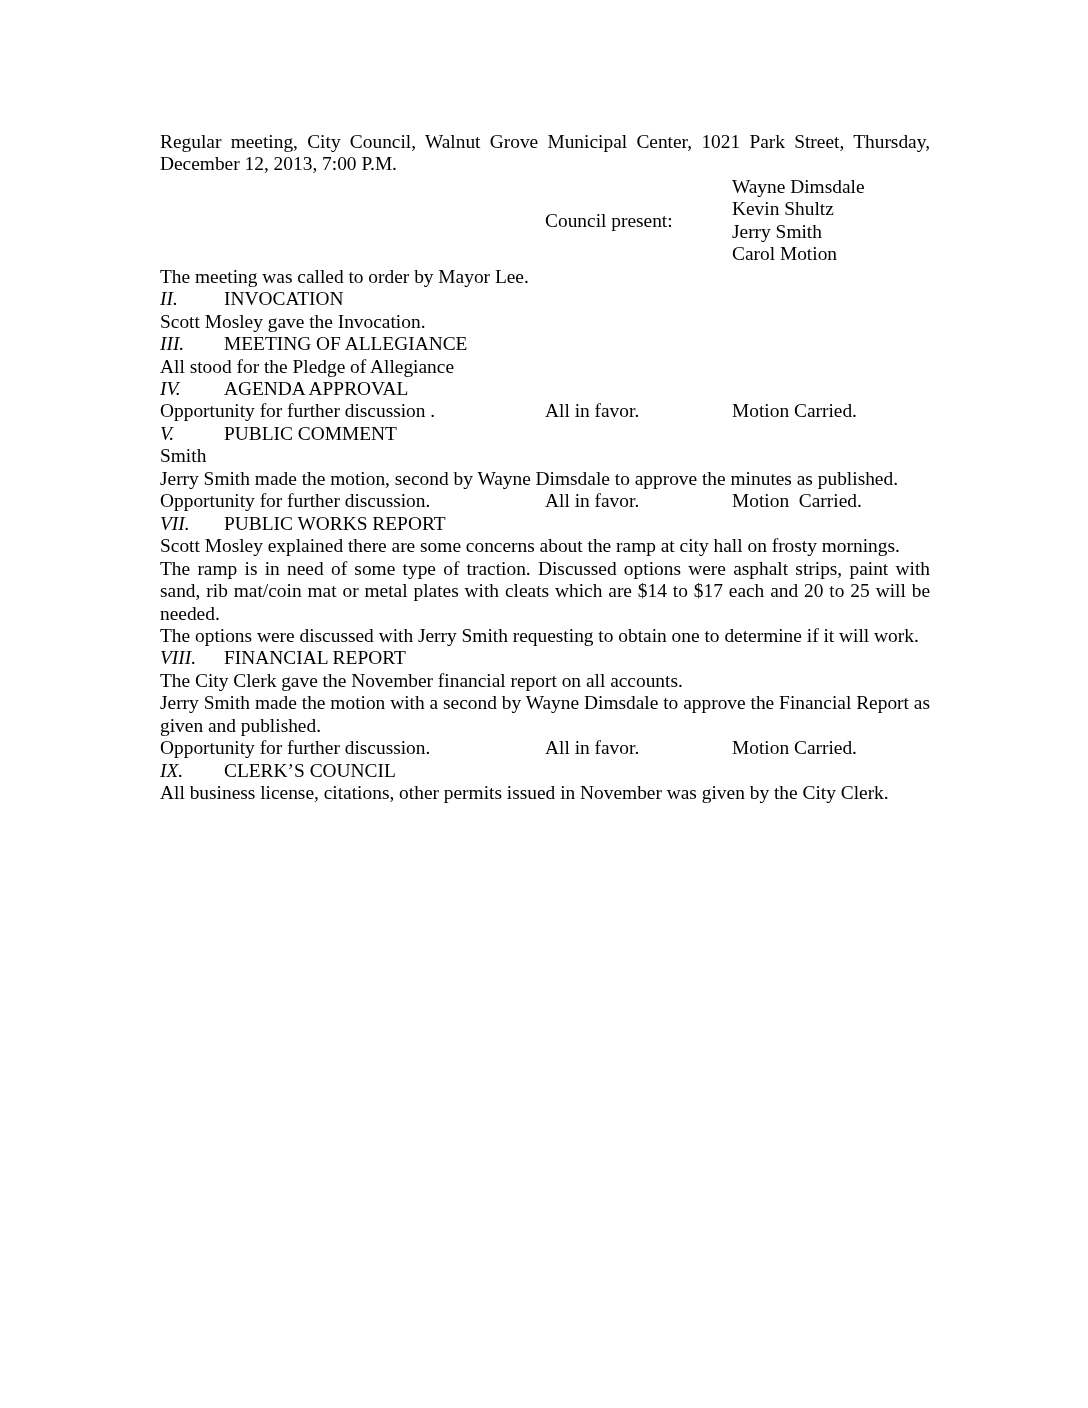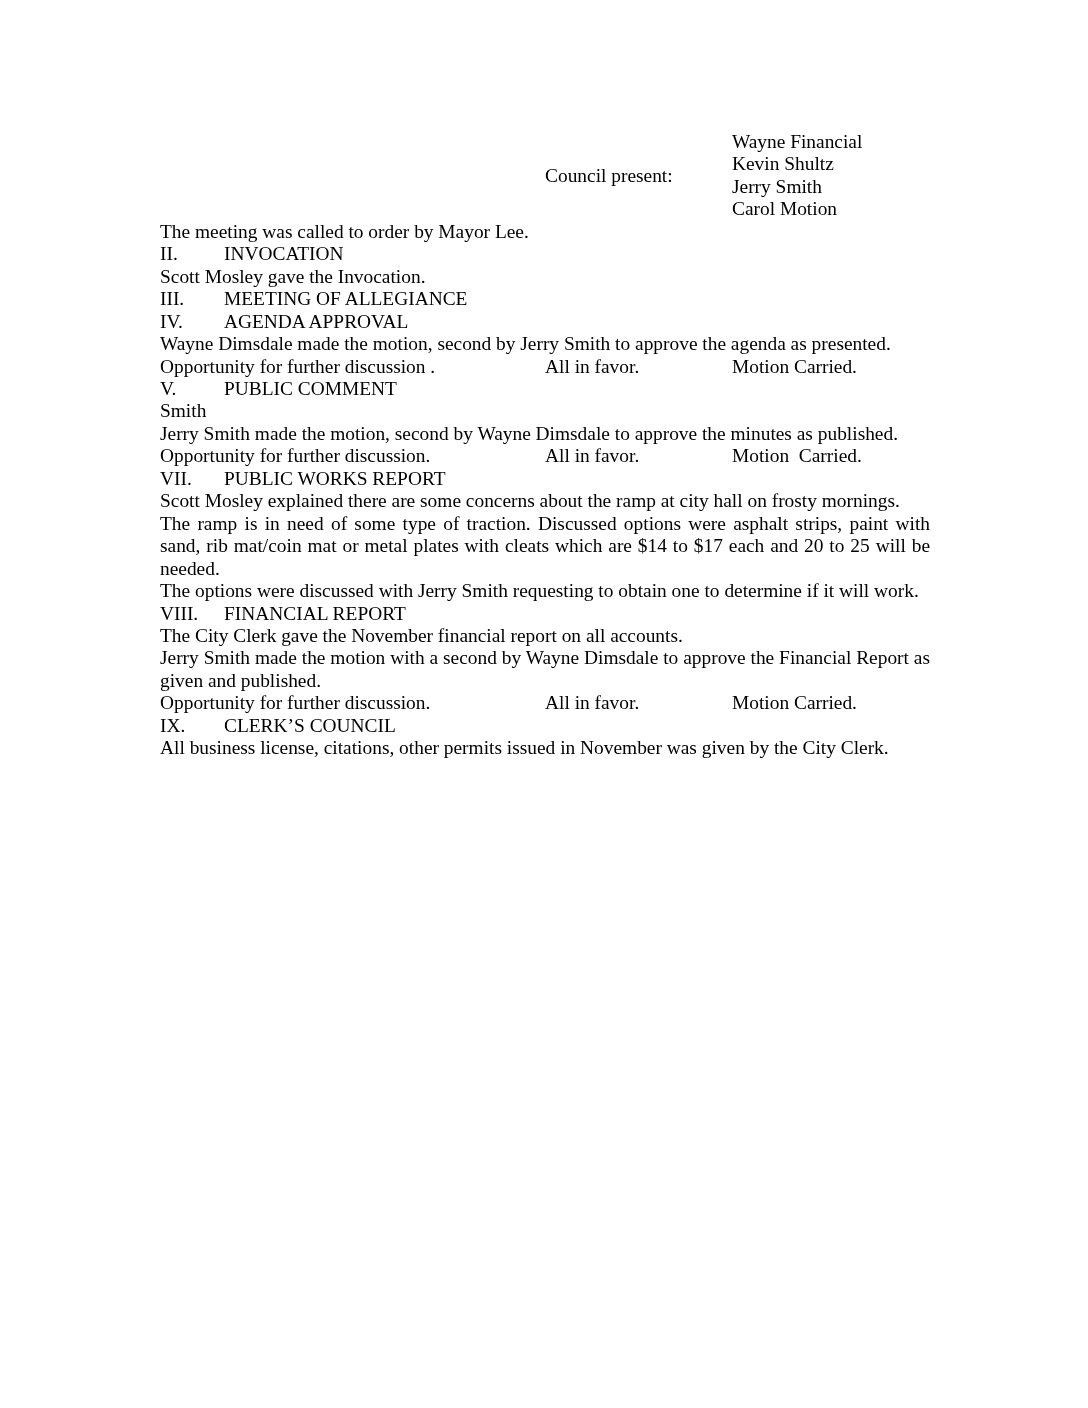--- a/index.html
+++ b/index.html
@@ -25,60 +25,61 @@
     width: 770px;
   }
   .content p, .content .block { margin: 0; }
   .gap { margin-top: 22.45px; }
   .justify { text-align: justify; }
   .row { display: flex; align-items: center; }
   .c1 { width: 385px; flex: none; }
   .c2 { width: 187px; flex: none; }
   .c3 { flex: none; white-space: pre-wrap; }
   .heading { display: flex; }
-  .numeral { width: 64px; flex: none; }
+  .numeral { width: 64px; flex: none; font-style: italic; }
   .title-fixed { width: 258px; flex: none; }
   .names span { display: block; }
 </style>
 </head>
 <body>
 
 <div class="page">
   <div class="content">
 
+    <p class="justify">Regular meeting, City Council, Walnut Grove Municipal Center, 1021 Park Street, Thursday, December 12, 2013, 7:00 P.M.</p>
 
     <div class="row block">
       <span class="c1"></span>
       <span class="c2">Council present:</span>
       <span class="names">
-        <span>Wayne Financial</span>
+        <span>Wayne Dimsdale</span>
         <span>Kevin Shultz</span>
         <span>Jerry Smith</span>
         <span>Carol Motion</span>
       </span>
     </div>
 
     <p class="gap">The meeting was called to order by Mayor Lee.</p>
 
     <div class="heading gap block">
       <span class="numeral">II.</span>
       <span>INVOCATION</span>
     </div>
     <p class="gap">Scott Mosley gave the Invocation.</p>
 
     <div class="heading gap block">
       <span class="numeral">III.</span>
       <span>MEETING OF ALLEGIANCE</span>
     </div>
+    <p class="gap">All stood for the Pledge of Allegiance</p>
 
     <div class="heading gap block">
       <span class="numeral">IV.</span>
       <span>AGENDA APPROVAL</span>
     </div>
-    <p class="gap">Wayne Dimsdale made the motion, second by Jerry Smith to approve the agenda as presented.</p>
     <div class="row block">
       <span class="c1">Opportunity for further discussion .</span>
       <span class="c2">All in favor.</span>
       <span class="c3">Motion Carried.</span>
     </div>
 
     <div class="heading gap block">
       <span class="numeral">V.</span>
       <span>PUBLIC COMMENT</span>
     </div>

